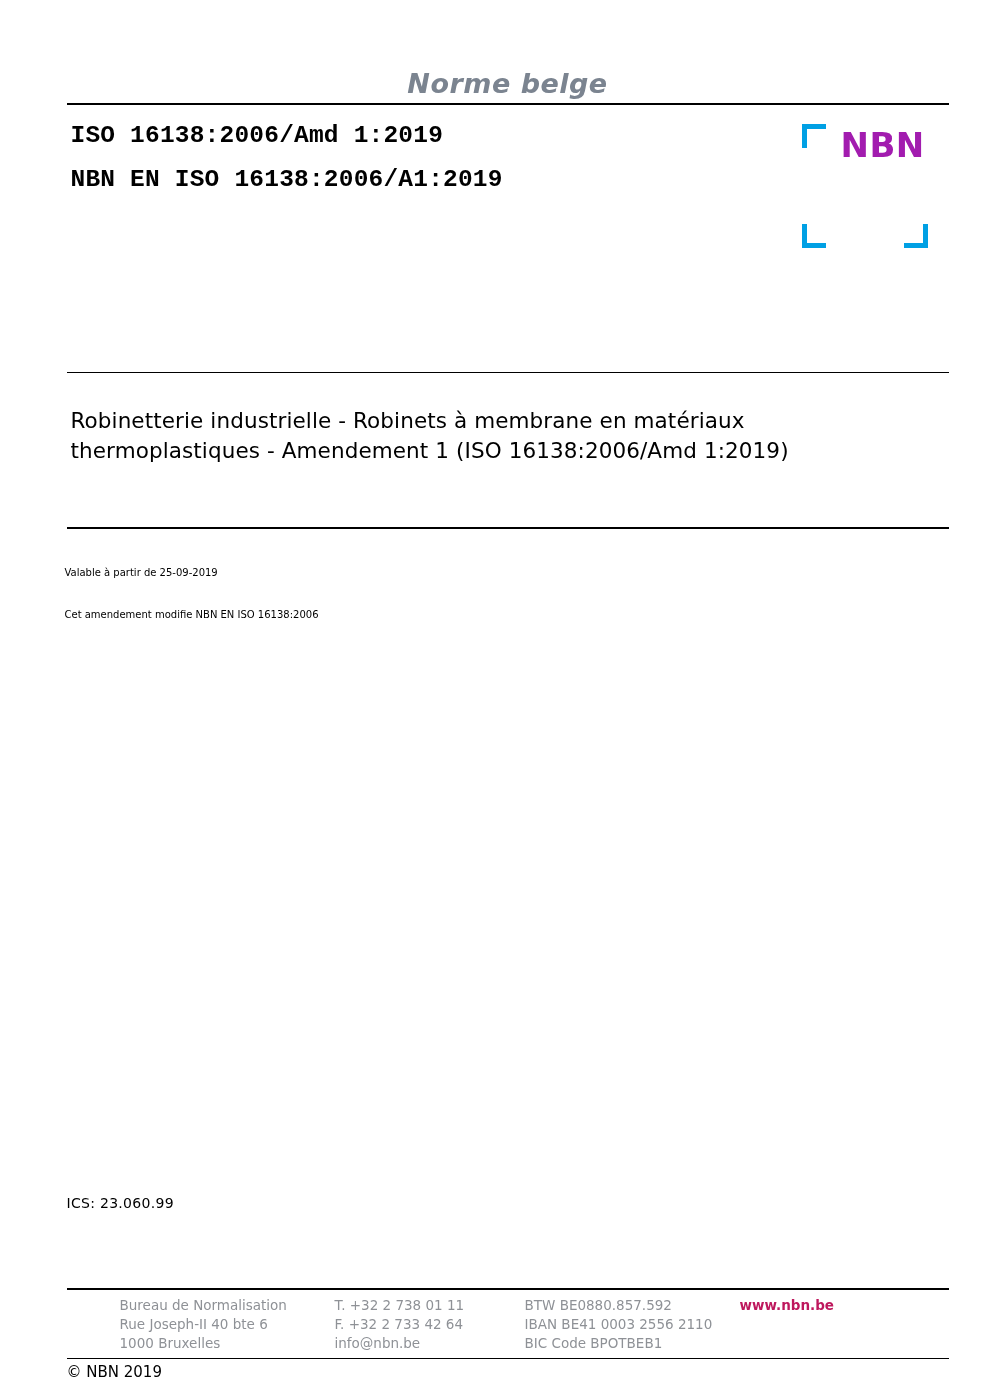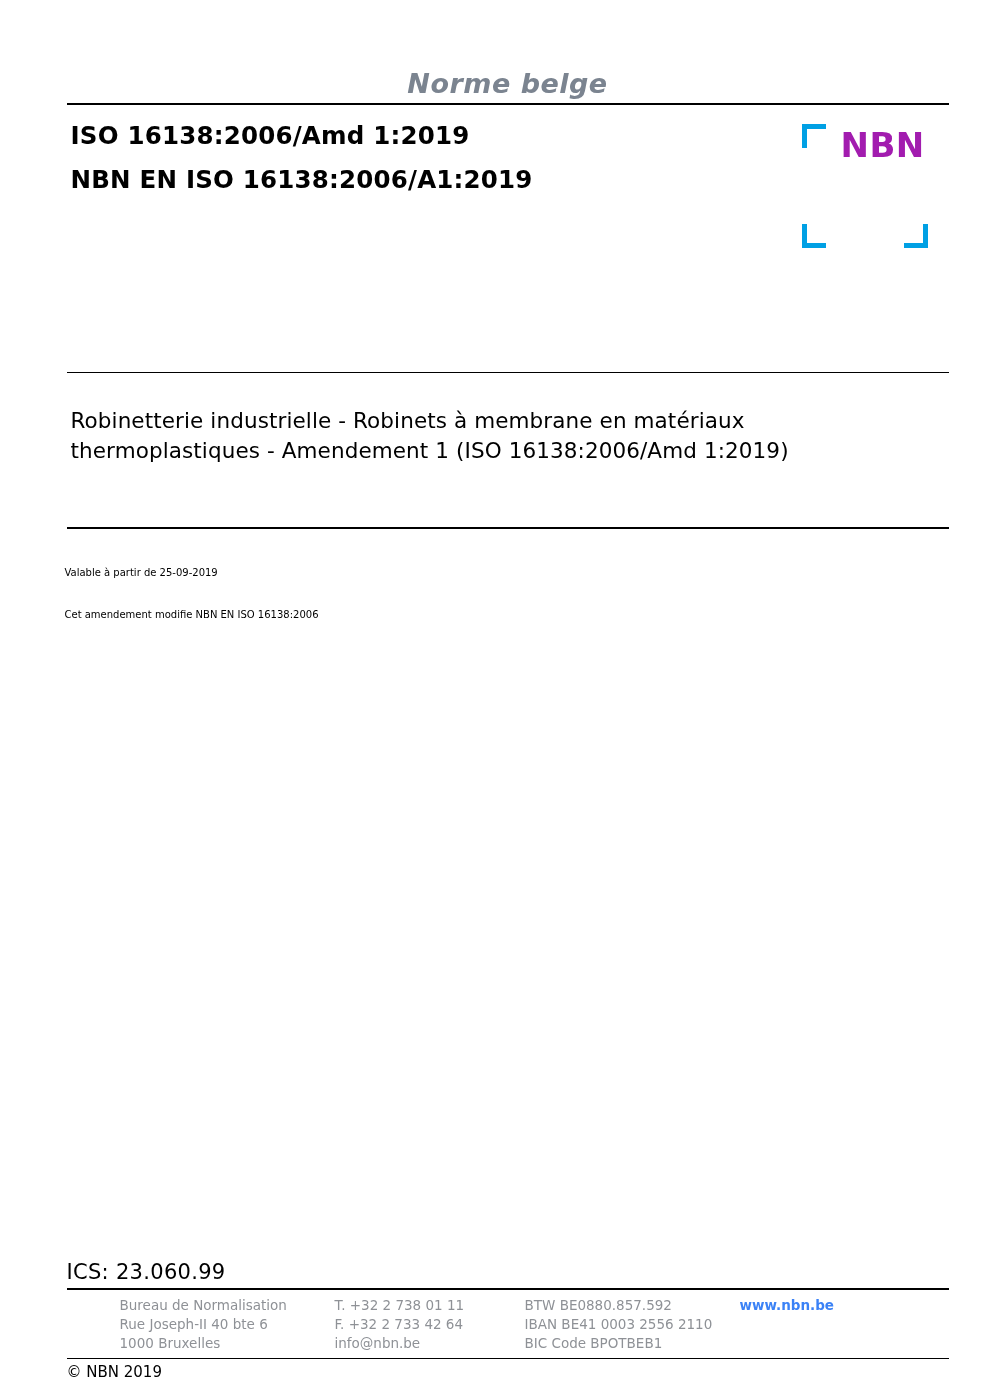--- a/index.html
+++ b/index.html
@@ -68,20 +68,21 @@
     width: 882px;
     height: 1px;
   }
 
   
   .refs {
     position: absolute;
     left: 66px;
     top: 108px;
     width: 640px;
+    font-family: Liberation Mono, monospace;
   }
   .refs div {
     font-weight: bold;
     font-size: 24.5px;
     line-height: 44px;
     letter-spacing: 0.2px;
     white-space: nowrap;
   }
 
   
@@ -142,22 +143,22 @@
     font-size: 10px;
     color: #000000;
   }
   .note-valid { top: 561px; }
   .note-amend { top: 603px; }
 
   
   .ics {
     position: absolute;
     left: 62px;
-    top: 1254px;
-    font-size: 21px;
+    top: 1189px;
+    font-size: 14px;
     letter-spacing: 0.3px;
     text-align: right;
   }
 
   
   .footer {
     position: absolute;
     left: 115px;
     top: 1290px;
     width: 820px;
@@ -167,21 +168,21 @@
   }
   .footer .cols {
     display: flex;
   }
   .footer .col-addr { width: 215px; }
   .footer .col-tel  { width: 190px; }
   .footer .col-bank { width: 215px; }
   .footer .col-web  { width: 180px; }
   .footer .col-web .site {
     font-weight: bold;
-    color: #3b82f6;
+    color: #be185d;
   }
 
   .copyright {
     position: absolute;
     left: 62px;
     top: 1357px;
     font-size: 15px;
     color: #000000;
   }
 </style>

